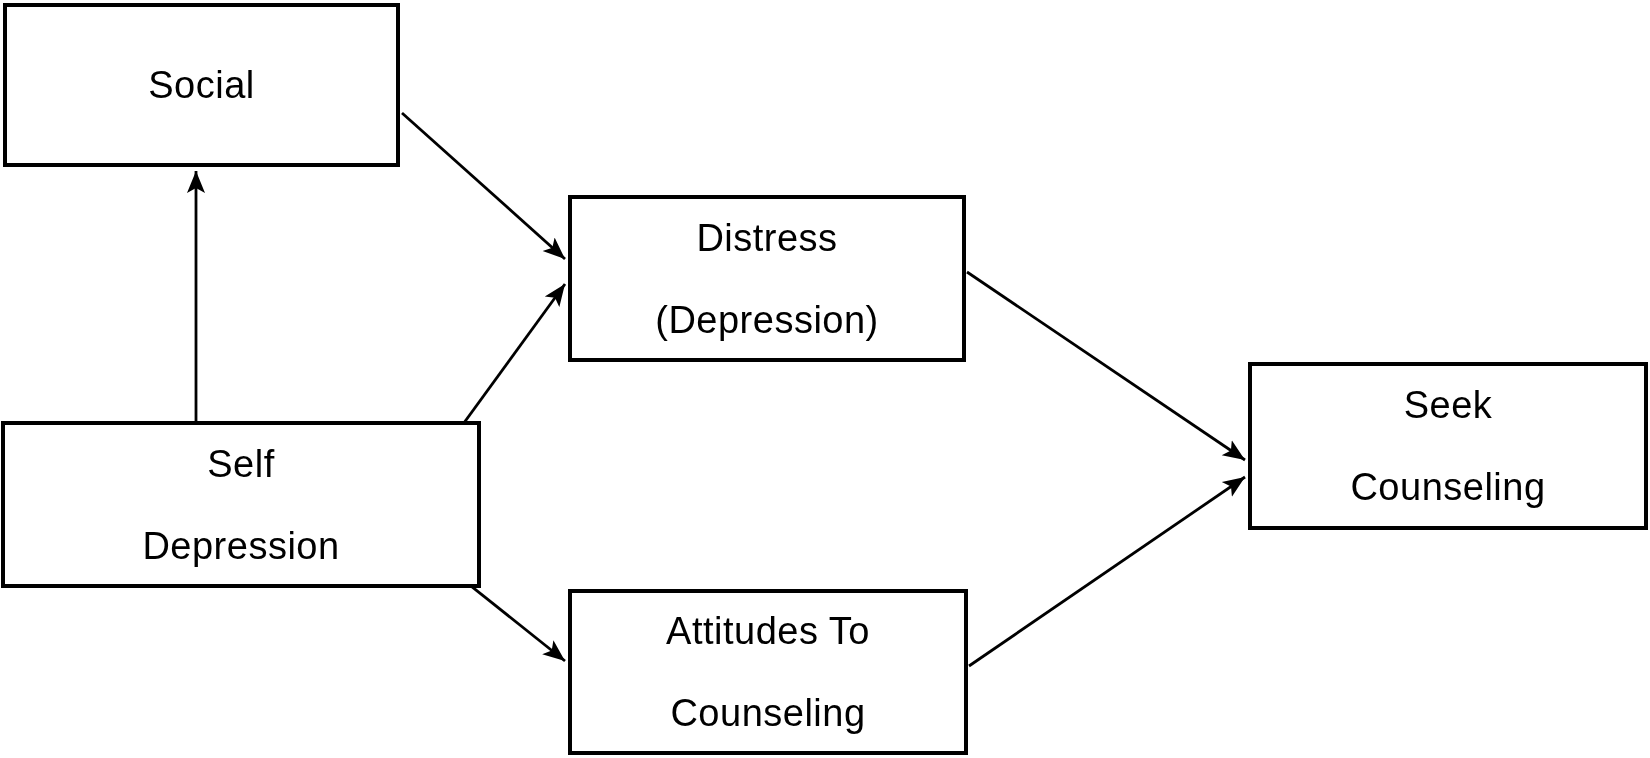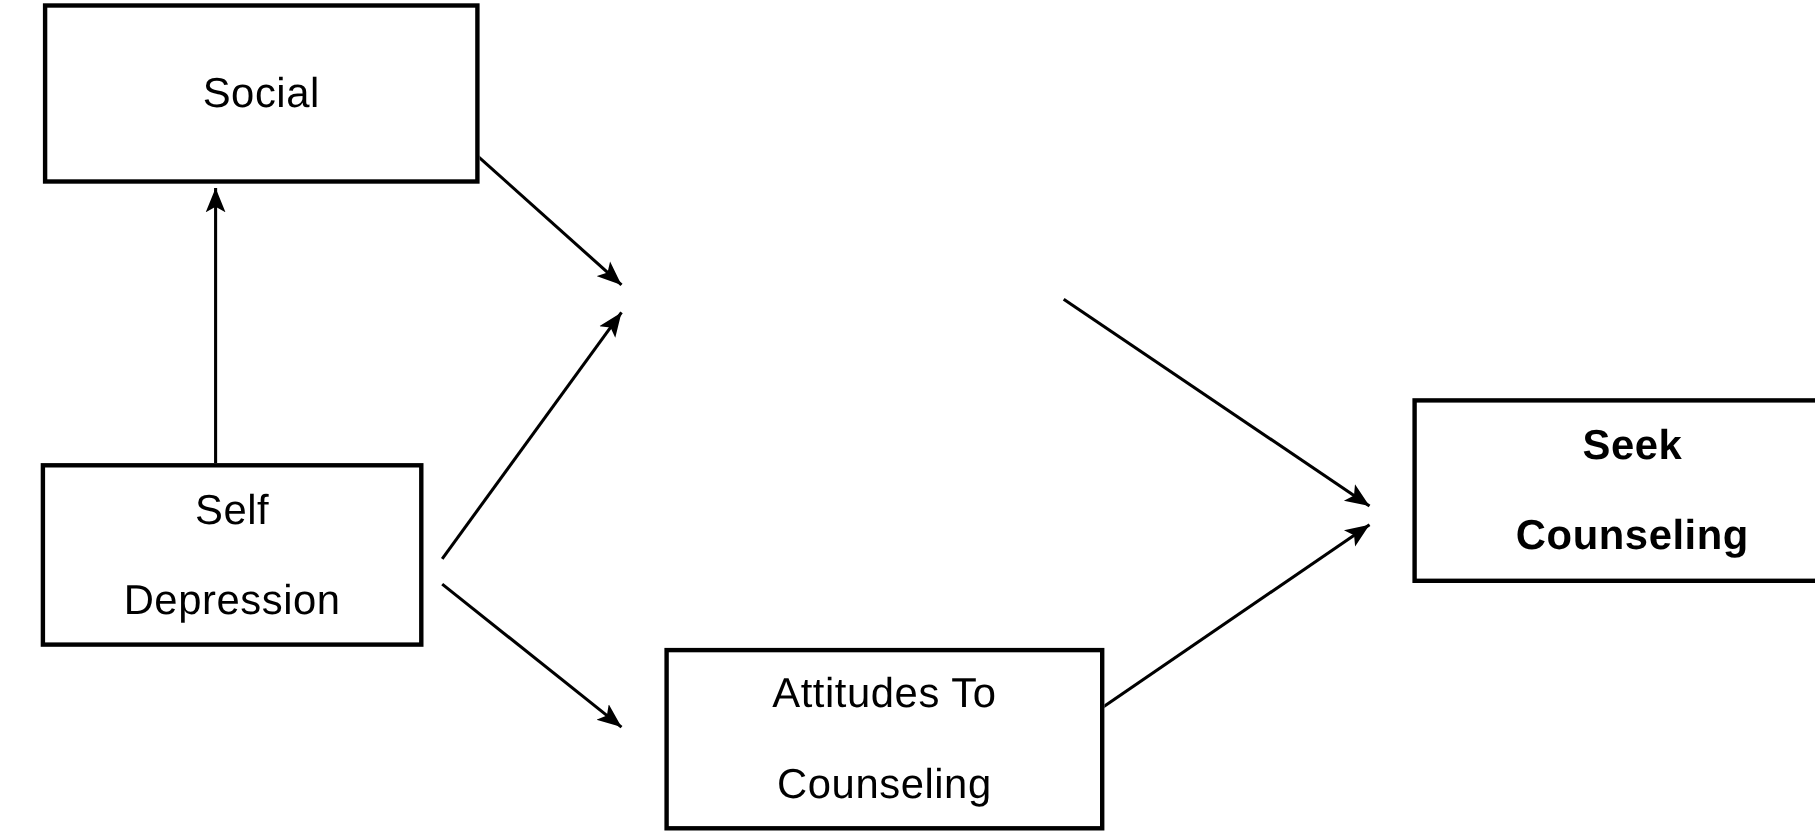--- a/index.html
+++ b/index.html
@@ -31,30 +31,29 @@
     display: flex;
     flex-direction: column;
     align-items: center;
     justify-content: center;
     gap: 44px;
     font-size: 38px;
     letter-spacing: 0.5px;
     color: #000000;
     line-height: 1;
     text-align: center;
-    margin-left: 36px;
   }
   .node span { display: block; white-space: nowrap; }
 
   
   .n-social-support    { left: 3px;    top: 3px;   width: 397px; height: 164px; }
-  .n-self-concealment  { left: 1px;    top: 421px; width: 348px; height: 167px; }
+  .n-self-concealment  { left: 1px;    top: 421px; width: 480px; height: 167px; }
   .n-distress          { left: 568px;  top: 195px; width: 398px; height: 167px; }
   .n-attitudes         { left: 568px;  top: 589px; width: 400px; height: 166px; }
-  .n-seek-counseling   { left: 1248px; top: 362px; width: 400px; height: 168px; font-weight: bold; }
+  .n-seek-counseling   { left: 1248px; top: 362px; width: 400px; height: 168px; }
 
   .arrow-layer line {
     stroke: #000000;
     stroke-width: 2.8;
   }
 </style>
 </head>
 <body>
 
 <div class="diagram">
@@ -81,20 +80,24 @@
 
   <div class="node n-social-support">
     <span>Social</span>
   </div>
 
   <div class="node n-self-concealment">
     <span>Self</span>
     <span>Depression</span>
   </div>
 
+  <div class="node n-distress">
+    <span>Distress</span>
+    <span>(Depression)</span>
+  </div>
 
   <div class="node n-attitudes">
     <span>Attitudes To</span>
     <span>Counseling</span>
   </div>
 
   <div class="node n-seek-counseling">
     <span>Seek</span>
     <span>Counseling</span>
   </div>

